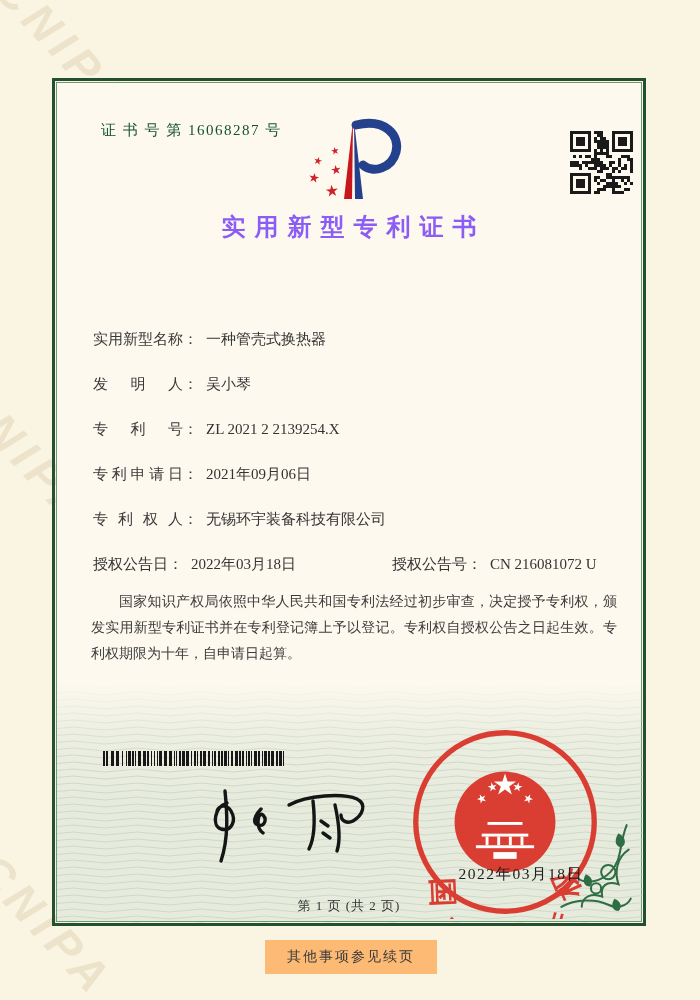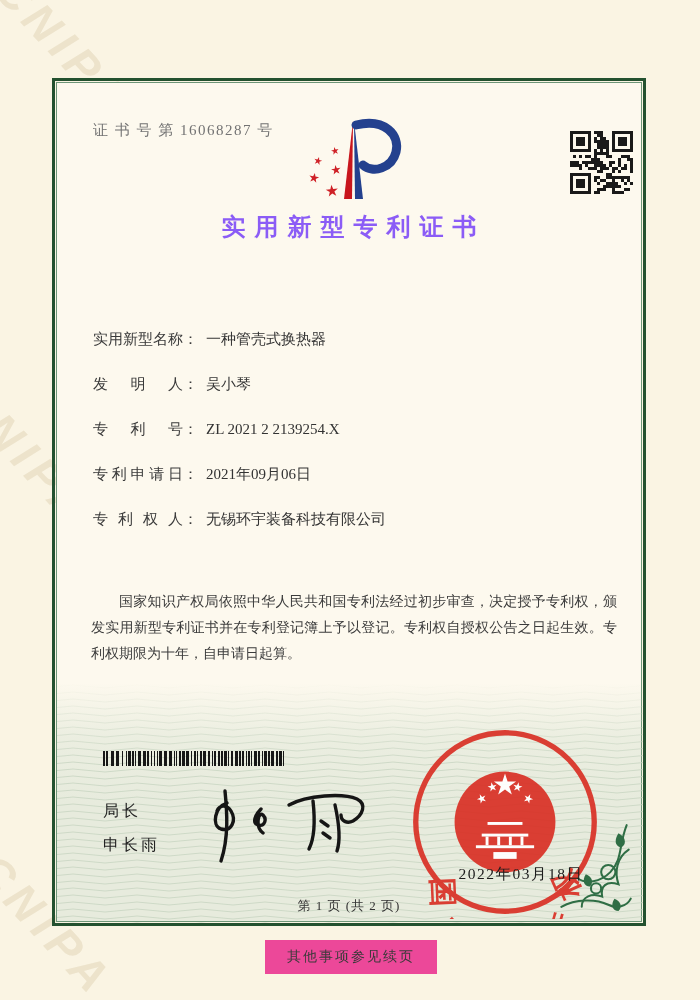--- a/index.html
+++ b/index.html
@@ -17,21 +17,21 @@
   .frame-inner{position:absolute;inset:1px;border:1px solid #6e9678;background:#fdf9ee;}
 
   
   .zone{position:absolute;left:0;right:0;bottom:0;top:600px;z-index:1;
         background:linear-gradient(180deg,rgba(232,236,222,0) 0,rgba(232,236,222,.85) 55px,#e7ebdd 120px);}
   .zone svg{position:absolute;inset:0;-webkit-mask-image:linear-gradient(180deg,transparent 0,#000 80px);
             mask-image:linear-gradient(180deg,transparent 0,#000 80px);}
 
   .content{position:absolute;inset:0;z-index:3;color:#333;}
 
-  .cert-no{position:absolute;left:36px;top:38px;font-size:15px;letter-spacing:1.5px;color:#737373;}
+  .cert-no{position:absolute;left:44px;top:38px;font-size:15px;letter-spacing:1.5px;color:#14532d;}
 
   .logo{position:absolute;left:244px;top:26px;width:110px;height:96px;}
   .qr{position:absolute;left:513px;top:48px;width:63px;height:63px;}
 
   .title{position:absolute;left:0;right:0;top:128px;text-align:center;
          font-size:24px;font-weight:700;letter-spacing:9px;text-indent:9px;color:#8b5cf6;}
 
   .fields{position:absolute;left:36px;right:30px;top:214px;font-size:15px;margin-top:33px;}
   .frow{height:45px;white-space:nowrap;}
   .flabel{display:inline-block;width:6em;text-align:justify;text-align-last:justify;
@@ -53,21 +53,21 @@
   .seal{position:absolute;left:351px;top:642px;width:194px;height:194px;z-index:3;
         mix-blend-mode:multiply;opacity:.93;}
   .seal-date{position:absolute;left:382px;top:781px;width:164px;text-align:center;z-index:5;
              font-size:15.5px;letter-spacing:1.5px;color:#1c1c1c;}
 
   .ornament{position:absolute;right:8px;bottom:6px;width:78px;height:96px;z-index:2;}
 
   .page-footer{position:absolute;left:0;right:0;top:814px;text-align:center;
                font-size:13px;color:#333;letter-spacing:1px;z-index:3;}
 
-  .cont-box{position:absolute;left:265px;top:940px;width:172px;height:34px;background:#ec4899;
+  .cont-box{position:absolute;left:265px;top:940px;width:172px;height:34px;background:#fdba74;
             z-index:2;display:flex;align-items:center;justify-content:center;
             font-size:14px;color:#3a3a3a;letter-spacing:2px;}
 </style>
 </head>
 <body>
 
 <div class="page">
 
   <span class="wm" style="left:-24px;top:18px;">CNIPA</span>
   <span class="wm" style="left:468px;top:278px;">CNIPA</span>
@@ -366,20 +366,23 @@
           </div>
           <div class="frow">
             <span class="flabel">专利号</span><span class="fcolon">：</span><span class="fvalue">ZL 2021 2 2139254.X</span>
           </div>
           <div class="frow">
             <span class="flabel">专利申请日</span><span class="fcolon">：</span><span class="fvalue">2021年09月06日</span>
           </div>
           <div class="frow">
             <span class="flabel">专利权人</span><span class="fcolon">：</span><span class="fvalue">无锡环宇装备科技有限公司</span>
           </div>
+          <div class="frow">
+            <span>授权公告日</span><span>：</span><span class="fvalue">2022年03月18日</span><span class="grant2"><span>授权公告号</span><span>：</span><span class="fvalue">CN 216081072 U</span></span>
+          </div>
         </div>
 
         <div class="paras">
           <p>国家知识产权局依照中华人民共和国专利法经过初步审查，决定授予专利权，颁发实用新型专利证书并在专利登记簿上予以登记。专利权自授权公告之日起生效。专利权期限为十年，自申请日起算。</p>
         </div>
 
         <div class="barcode"><svg xmlns="http://www.w3.org/2000/svg" width="182" height="15">
               <rect x="0" y="0" width="2" height="15" fill="#171717"></rect>
               <rect x="3" y="0" width="2" height="15" fill="#171717"></rect>
               <rect x="8" y="0" width="3" height="15" fill="#171717"></rect>
@@ -426,24 +429,20 @@
               <rect x="155" y="0" width="2" height="15" fill="#171717"></rect>
               <rect x="159" y="0" width="1" height="15" fill="#171717"></rect>
               <rect x="161" y="0" width="3" height="15" fill="#171717"></rect>
               <rect x="165" y="0" width="2" height="15" fill="#171717"></rect>
               <rect x="168" y="0" width="3" height="15" fill="#171717"></rect>
               <rect x="173" y="0" width="2" height="15" fill="#171717"></rect>
               <rect x="176" y="0" width="3" height="15" fill="#171717"></rect>
               <rect x="180" y="0" width="1" height="15" fill="#171717"></rect>
             </svg></div>
 
-        <div class="director">
-          <div>局长</div>
-          <div>申长雨</div>
-        </div>
 
         <svg class="signature" viewBox="0 0 180 85">
           <g stroke="#151515" stroke-width="3.4" fill="none" stroke-linecap="round" stroke-linejoin="round">
             <path d="M30,22 C18,26 14,44 24,48 C34,51 40,40 34,30 C30,23 22,24 20,30"></path>
             <path d="M28,10 C30,30 32,56 24,80"></path>
             <path d="M64,28 C58,34 55,42 61,44 C68,46 70,38 66,34 C61,30 58,46 66,52"></path>
             <path d="M92,24 C110,14 146,12 160,18 C170,23 166,34 156,40 C150,43 144,40 144,34"></path>
             <path d="M116,20 C118,38 118,56 112,68"></path>
             <path d="M138,24 C142,42 144,58 140,70"></path>
             <path d="M124,40 l7,5"></path>

